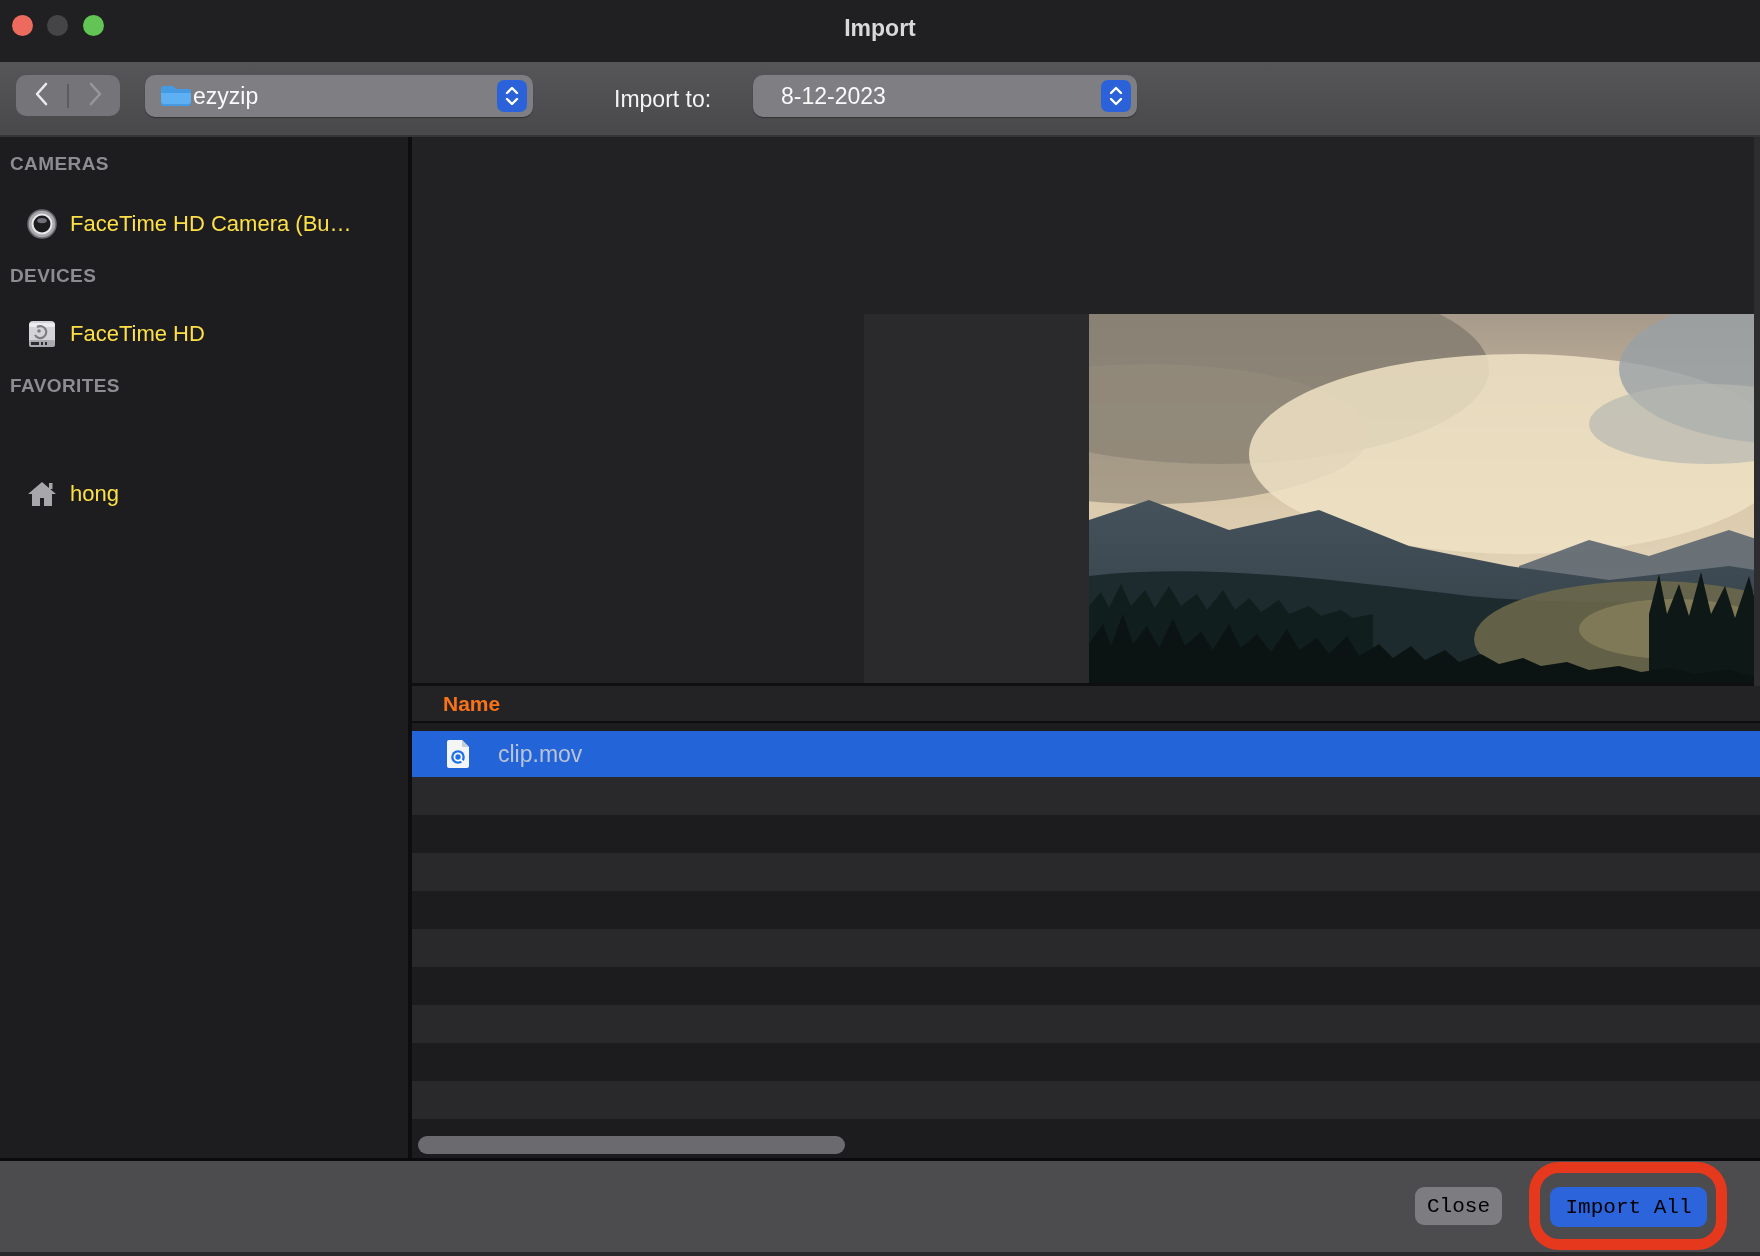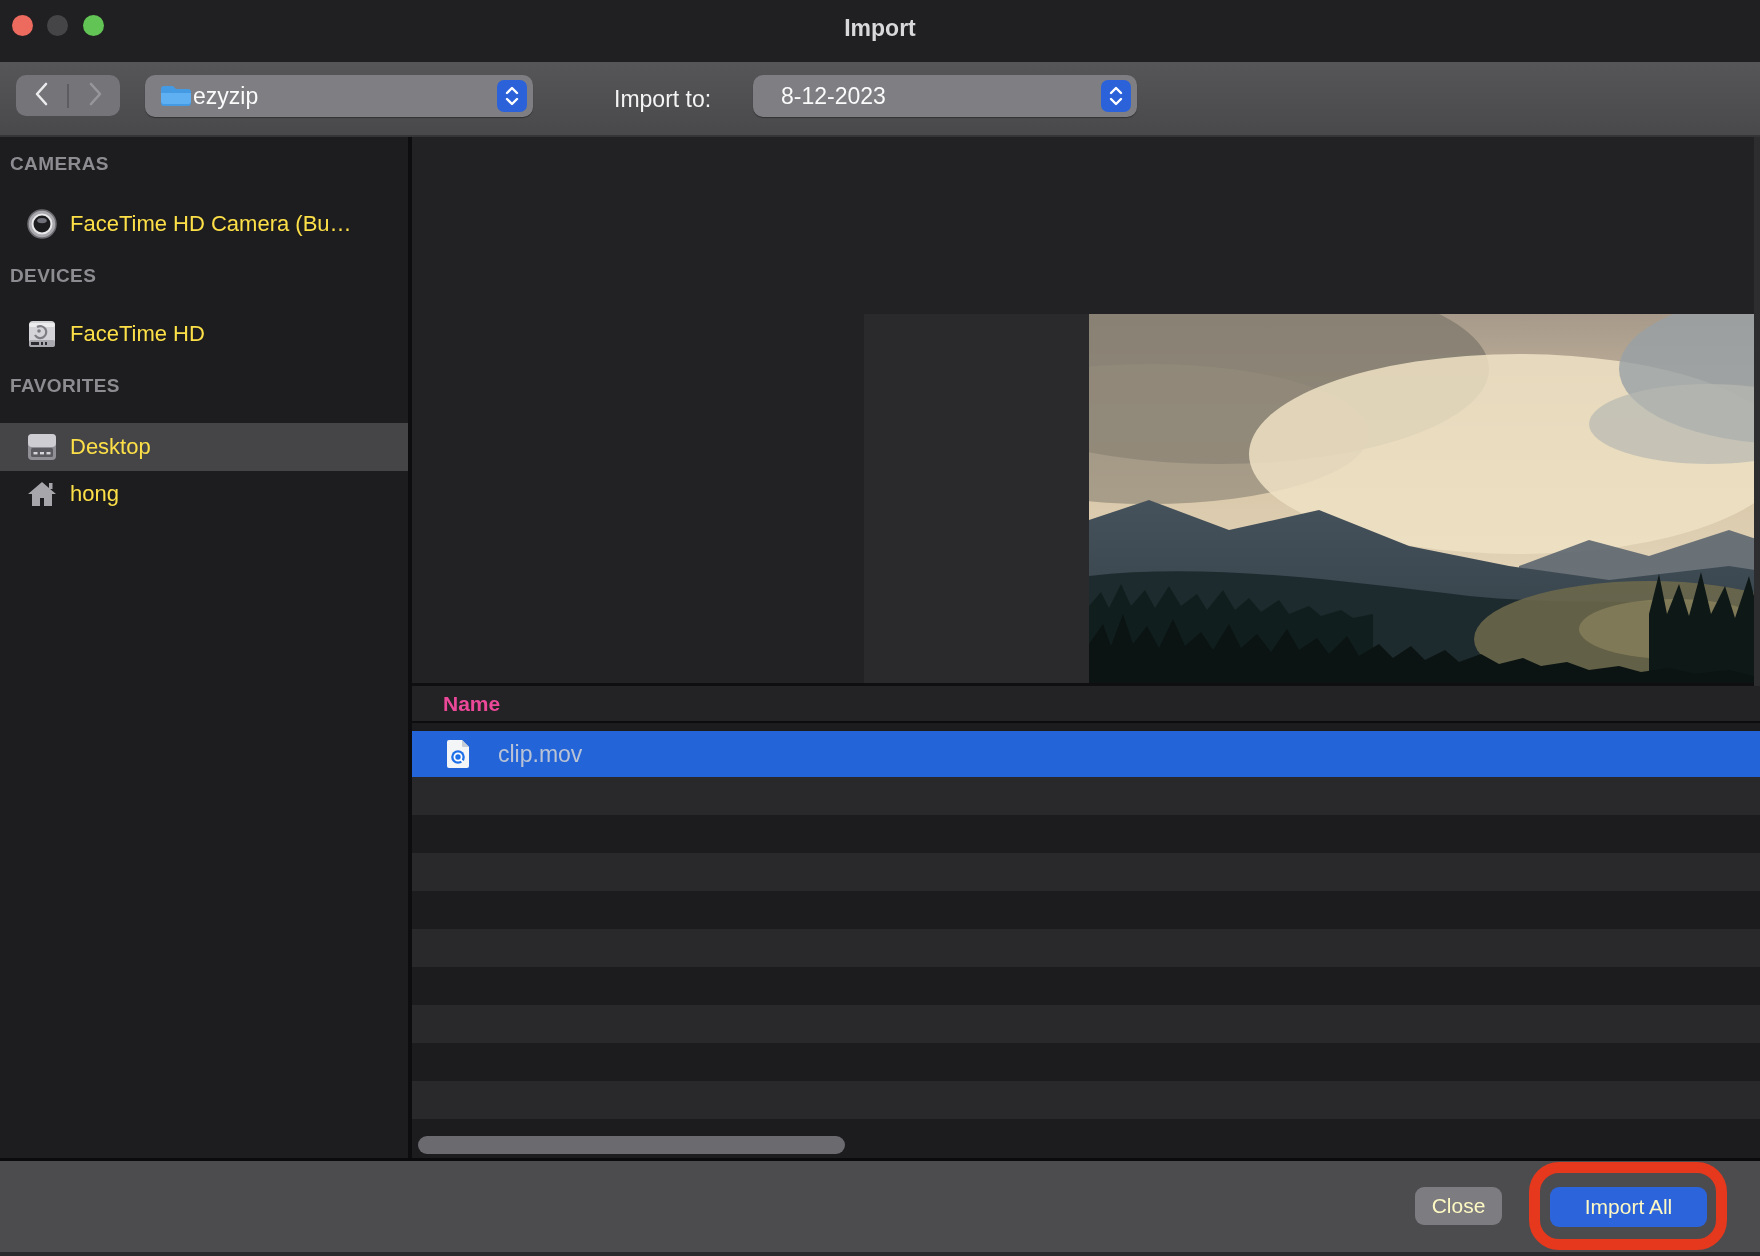--- a/index.html
+++ b/index.html
@@ -49,32 +49,32 @@
   .preview-bg{position:absolute;left:412px;top:137px;width:1348px;height:546px;background:#222224;}
   .preview-panel{position:absolute;left:452px;top:177px;width:1266px;height:505px;background:#2a2a2c;}
   .photo{position:absolute;left:225px;top:0;width:818px;height:462px;overflow:hidden;}
   .hdivider{position:absolute;left:412px;top:683px;width:1348px;height:3px;background:#0f0f11;}
   .right-strip{position:absolute;left:1754px;top:137px;width:6px;height:1024px;background:#2d2d2f;}
 
   
   .filelist{position:absolute;left:412px;top:686px;width:1348px;height:475px;background:#1c1c1e;}
   .fl-header{position:absolute;left:0;top:0;width:100%;height:37px;background:#232325;border-bottom:2px solid #0d0d0f;
              display:flex;align-items:center;}
-  .fl-header .txt{margin-left:31px;font-size:21px;font-weight:bold;color:#ec4899;}
+  .fl-header .txt{margin-left:31px;font-size:21px;font-weight:bold;color:#f97316;}
   .row-sel{position:absolute;left:0;top:45px;width:100%;height:46px;background:#2365d8;display:flex;align-items:center;}
   .row-sel .icon{margin-left:33px;display:flex;}
   .row-sel .txt{margin-left:27px;font-size:23px;color:#b9c3d5;}
   .stripe{position:absolute;left:0;width:100%;height:38px;background:#29292b;}
   .hscroll{position:absolute;left:6px;top:450px;width:427px;height:18px;border-radius:9px;background:#6a6a6f;}
 
   
   .footer-div{position:absolute;left:0;top:1158px;width:1760px;height:3px;background:#0b0b0d;}
   .footer{position:absolute;left:0;top:1161px;width:1760px;height:95px;background:#4c4c4e;}
-  .btn{position:absolute;border:none;border-radius:9px;font-size:21px;color:#fef9c3;
-       font-family:Liberation Sans, sans-serif;display:flex;align-items:center;justify-content:center;}
+  .btn{position:absolute;border:none;border-radius:9px;font-size:21px;color:#000000;
+       font-family:Liberation Mono, monospace;display:flex;align-items:center;justify-content:center;}
   .btn.close{left:1415px;top:26px;width:87px;height:38px;background:#7d7d81;}
   .btn.import{left:1550px;top:26px;width:157px;height:40px;background:#2c64dc;}
   .annotation{position:absolute;left:1529px;top:1px;width:198px;height:88px;border:11px solid #e6381d;border-radius:30px;}
   .footer-bottom{position:absolute;left:0;top:91px;width:1760px;height:4px;background:#29292b;}
 </style>
 </head>
 <body>
 
 <div class="window">
 
@@ -160,33 +160,20 @@
           <rect x="5" y="24" width="8" height="3" fill="#2c2c30"></rect>
           <rect x="15" y="24" width="2" height="3" fill="#2c2c30"></rect>
           <rect x="19" y="24" width="2" height="3" fill="#2c2c30"></rect>
         </svg>
       </span>
       <span class="txt">FaceTime HD</span>
     </div>
 
     <div class="sb-head" style="top:238px;">FAVORITES</div>
 
-    <div class="sb-row selected" style="top:286px;height:48px;">
-      <span class="icon">
-        <svg width="30" height="28" viewBox="0 0 30 28">
-          <rect x="1" y="1" width="28" height="26" rx="4" fill="#8f8f95"></rect>
-          <rect x="1" y="1" width="28" height="13" rx="4" fill="#cdcdd2"></rect>
-          <rect x="4" y="15" width="22" height="9" rx="1.5" fill="#5a5a60"></rect>
-          <rect x="6.5" y="19" width="4" height="2.4" fill="#d6d6da"></rect>
-          <rect x="13" y="19" width="4" height="2.4" fill="#d6d6da"></rect>
-          <rect x="19.5" y="19" width="4" height="2.4" fill="#d6d6da"></rect>
-        </svg>
-      </span>
-      <span class="txt">Desktop</span>
-    </div>
 
     <div class="sb-row" style="top:334px;">
       <span class="icon">
         <svg width="30" height="30" viewBox="0 0 30 30">
           <path d="M15 3 L29 15 h-4 v12 h-8 v-8 h-4 v8 H5 V15 H1 Z" fill="#a6a6ab"></path>
           <rect x="22" y="4" width="3.5" height="6" fill="#a6a6ab"></rect>
         </svg>
       </span>
       <span class="txt">hong</span>
     </div>

